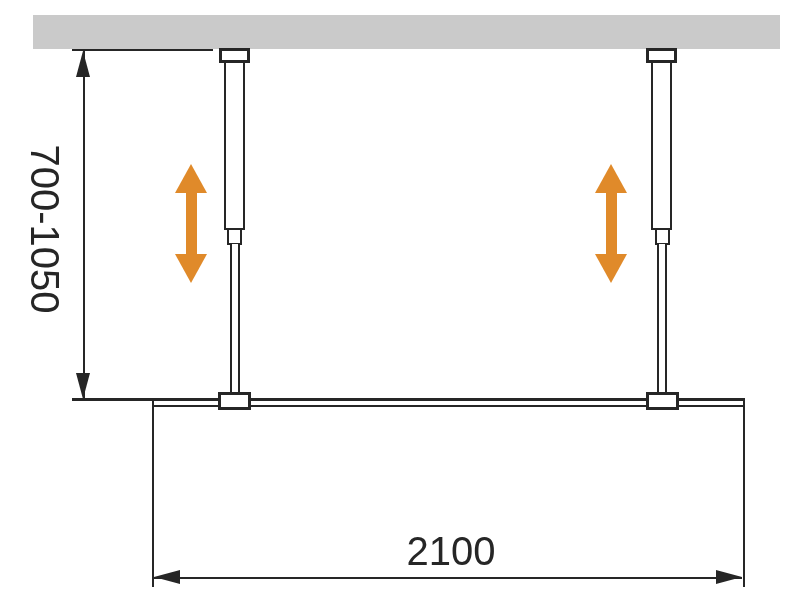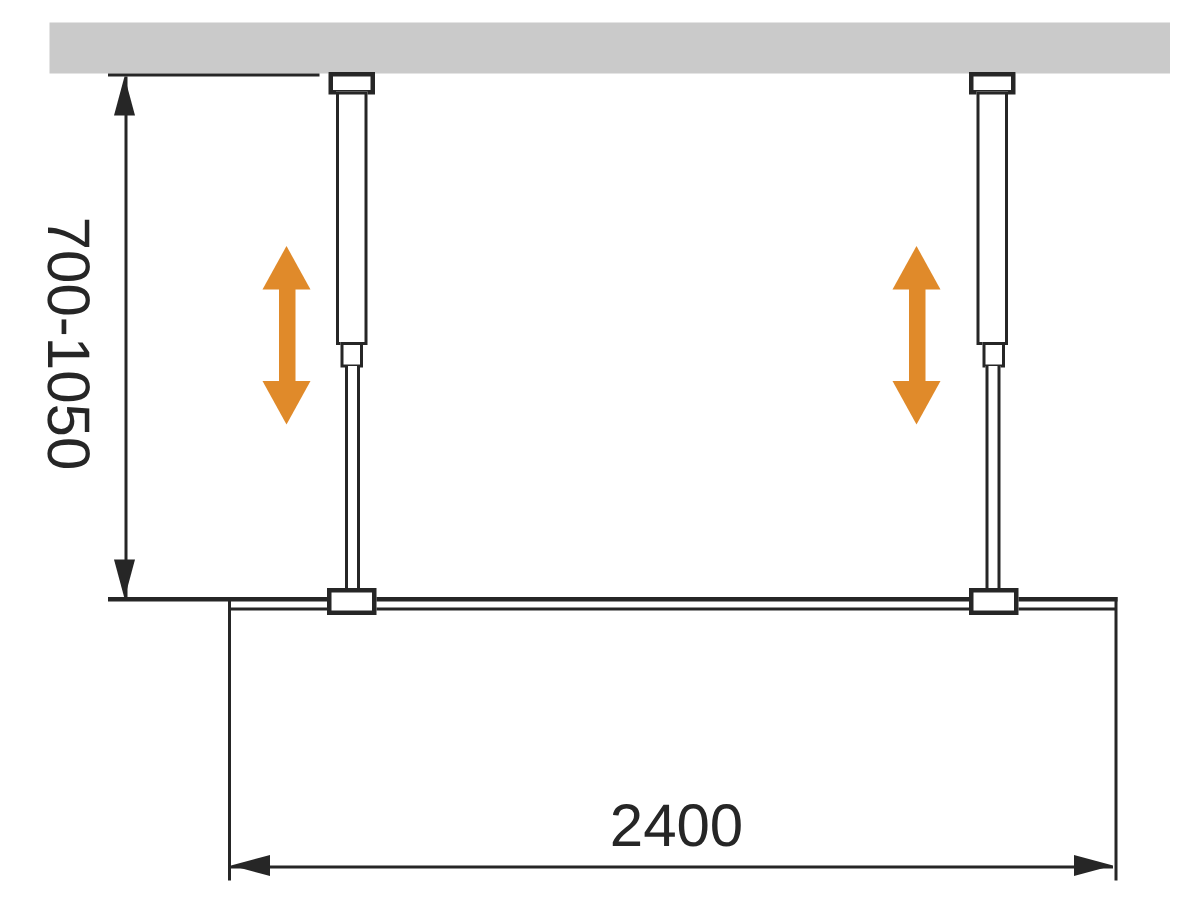--- a/index.html
+++ b/index.html
@@ -65,21 +65,21 @@
   <div class="abs dim-label vertical" style="left:45px;top:229px;">700-1050</div>
 
   <div class="abs hline" style="left:72px;top:398px;width:673px;height:2.6px;"></div>
   <div class="abs hline" style="left:152px;top:404.5px;width:592px;height:2px;"></div>
   <div class="abs vline" style="left:152px;top:398px;height:189px;"></div>
   <div class="abs vline" style="left:742.5px;top:398px;height:189px;"></div>
 
   <div class="abs hline" style="left:154px;top:576.5px;width:588px;height:2px;"></div>
   <div class="abs tri tri-left" style="left:154px;top:570px;"></div>
   <div class="abs tri tri-right" style="left:716px;top:570px;"></div>
-  <div class="abs dim-label" style="left:451px;top:551px;">2400</div>
+  <div class="abs dim-label" style="left:451px;top:551px;">2100</div>
 
   <div class="abs rod" style="left:218px;top:48px;">
     <div class="rod-plate"></div>
     <div class="rod-tube"></div>
     <div class="rod-collar"></div>
     <div class="rod-inner"></div>
     <div class="rod-bracket"></div>
   </div>
 
   <div class="abs rod" style="left:645.5px;top:48px;">

